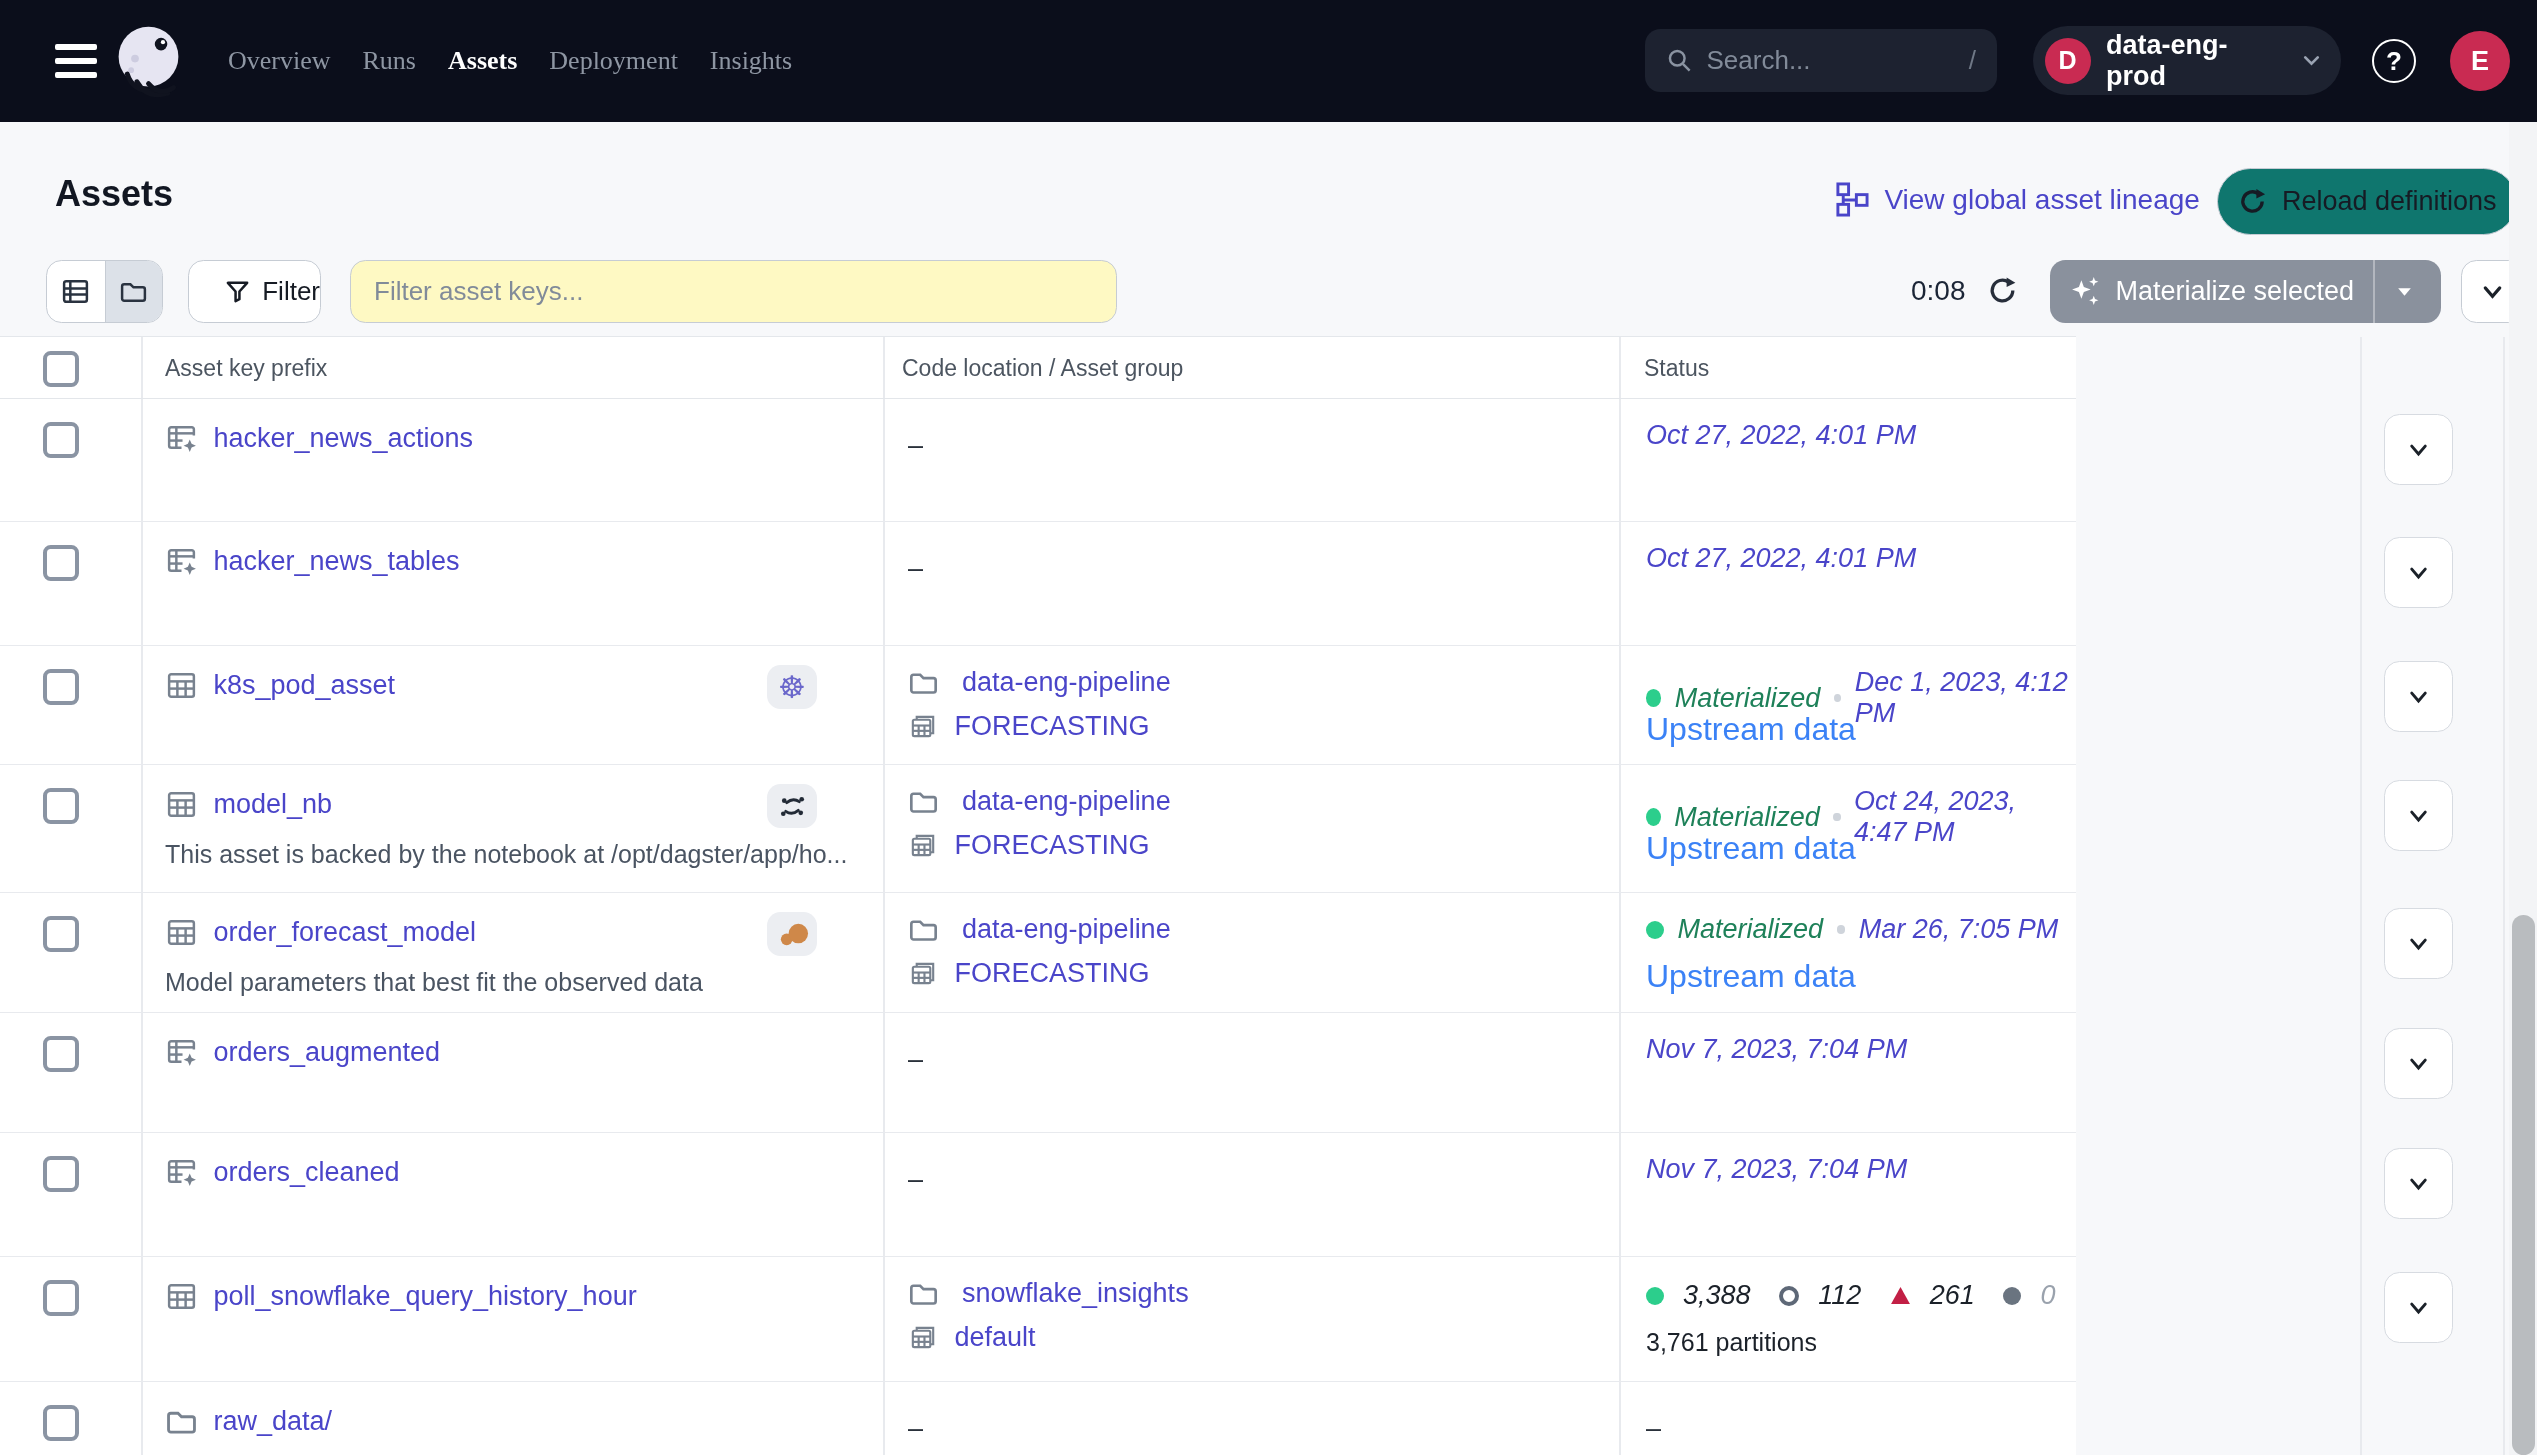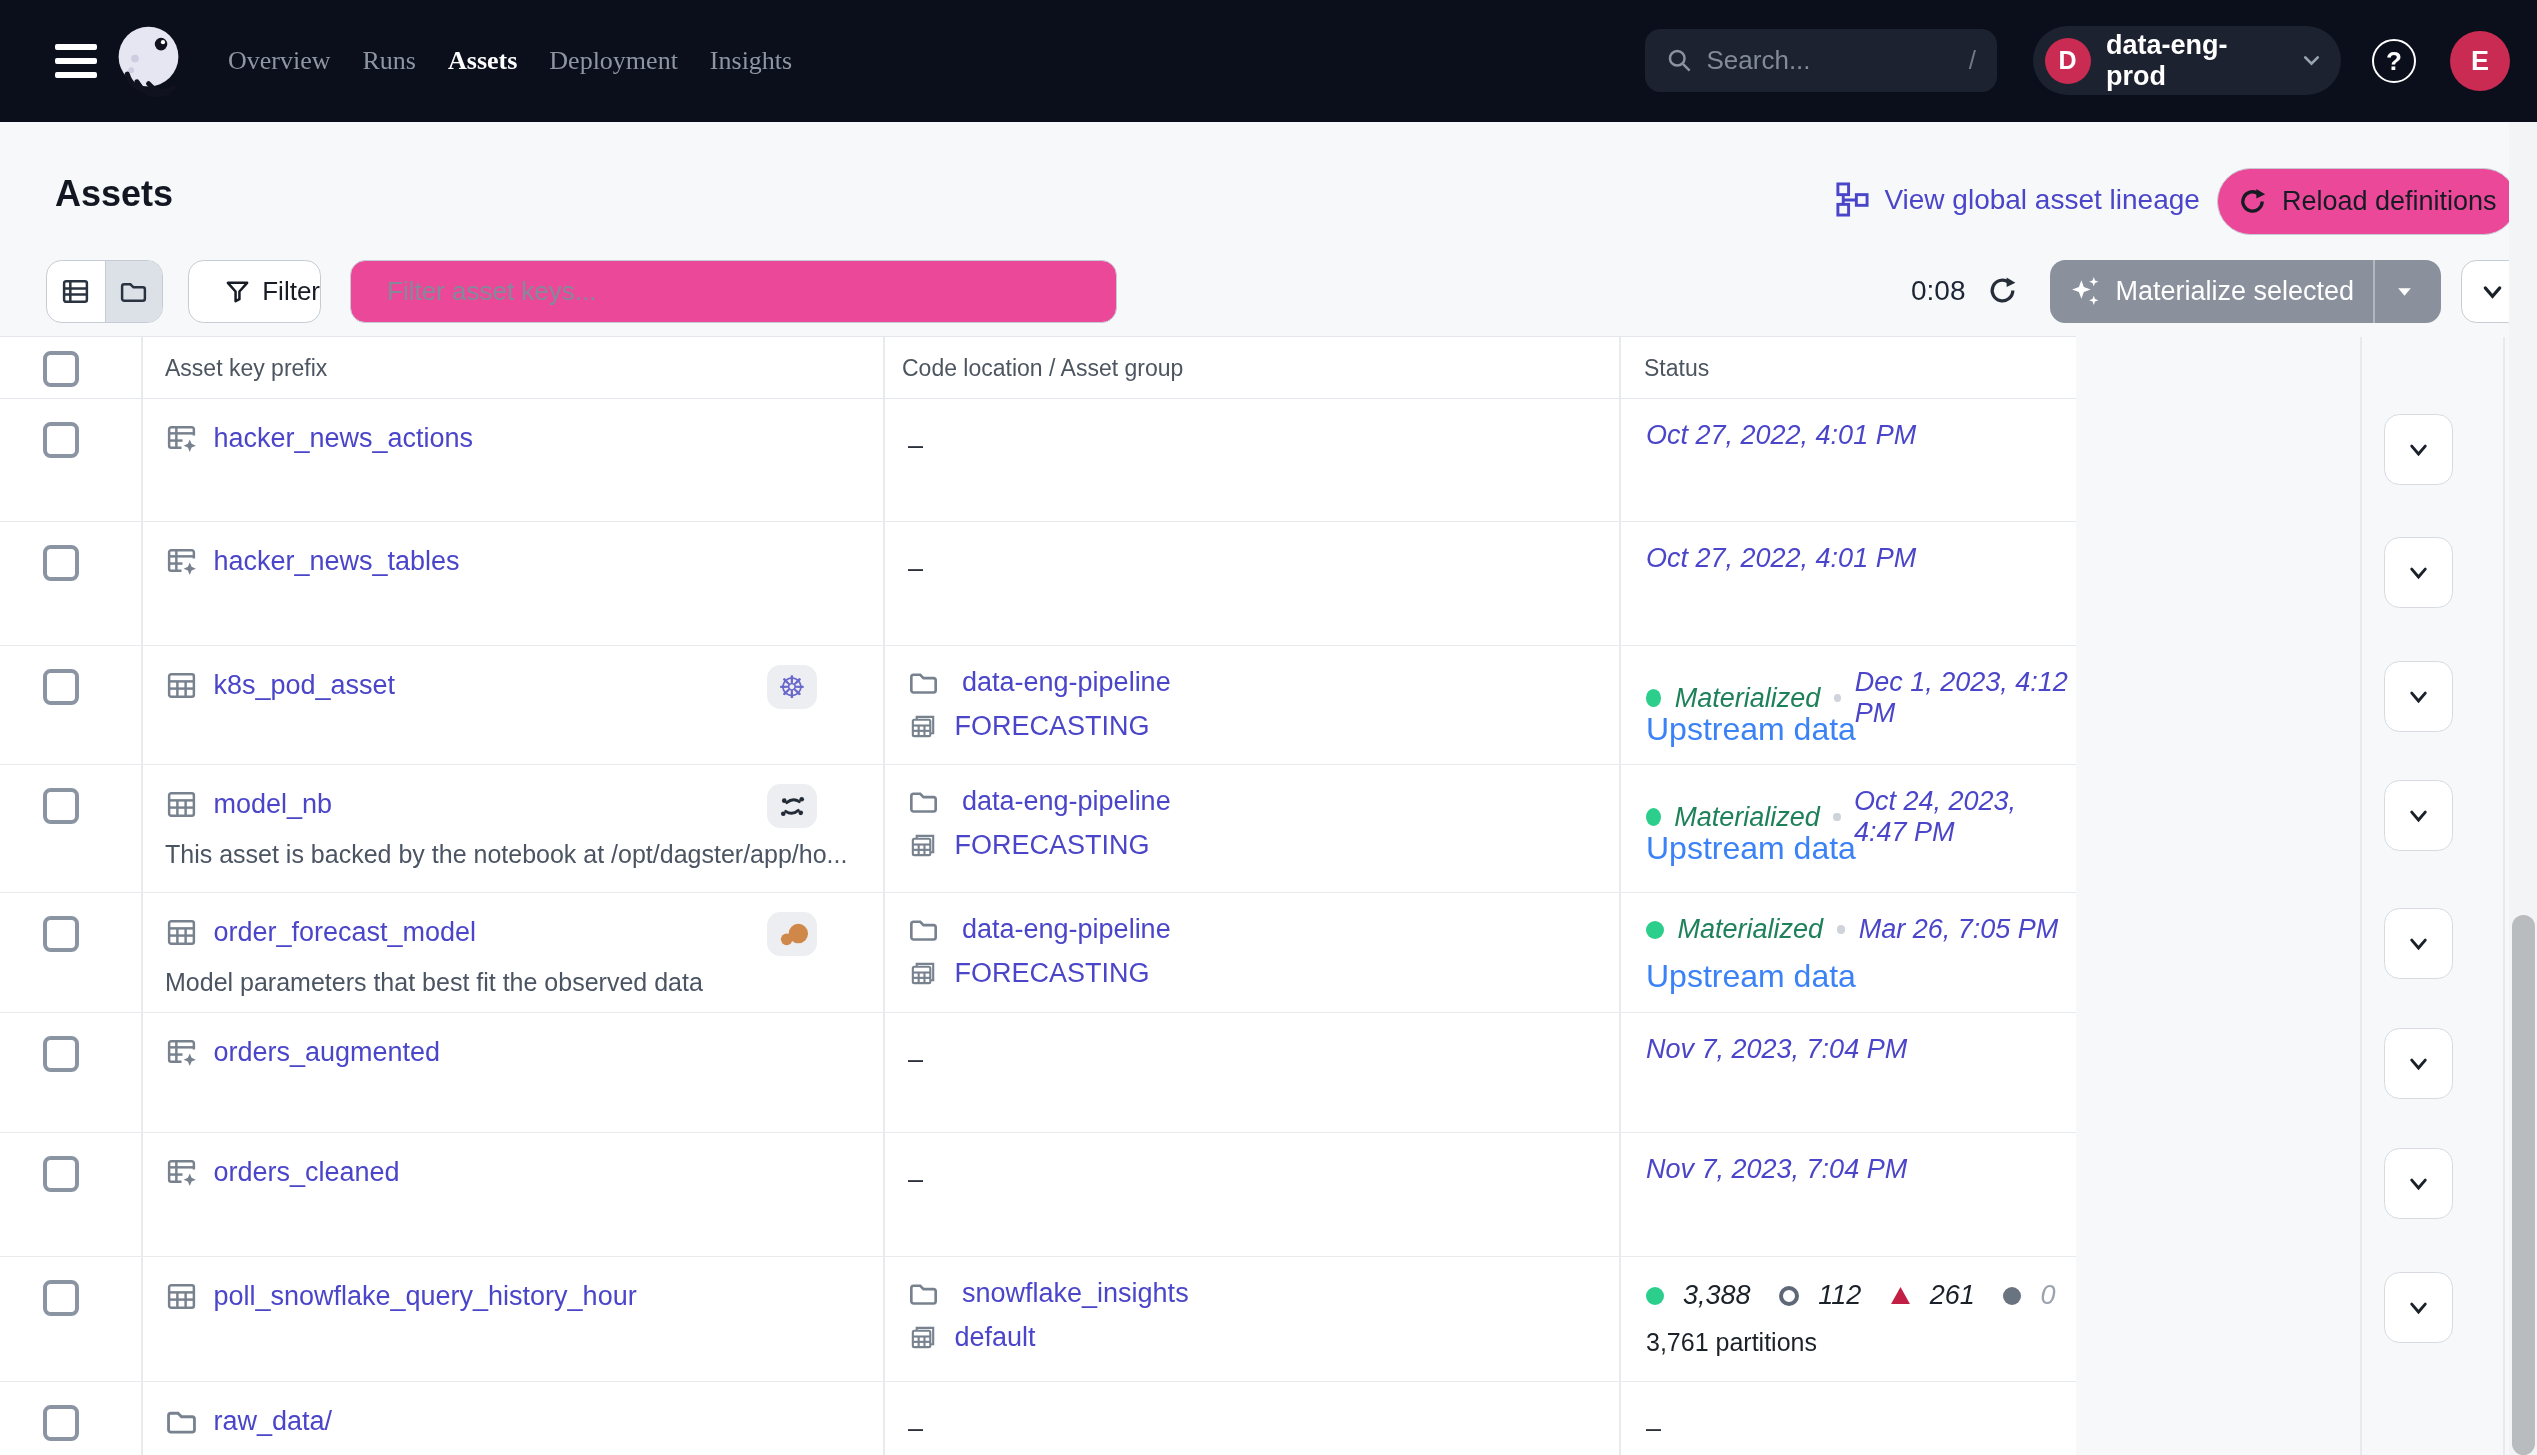--- a/index.html
+++ b/index.html
@@ -25,31 +25,31 @@
   .deploypill { position:absolute; left:2033px; top:26px; width:308px; height:69px; background:#1D2230; border-radius:35px; display:flex; align-items:center; padding:0 17.3px 0 11.5px; cursor:pointer; }
   .dcircle { width:46px; height:46px; border-radius:50%; background:#C92B52; color:#fff; font-weight:bold; font-size:25px; display:flex; align-items:center; justify-content:center; }
   .deployname { color:#FFFFFF; font-size:27px; font-weight:600; margin:0 11.5px 0 15.4px; flex:1; }
   .helpbtn { position:absolute; left:2372px; top:39px; width:44px; height:44px; border:2.9px solid #FFFFFF; border-radius:50%; color:#FFFFFF; font-size:26px; font-weight:bold; display:flex; align-items:center; justify-content:center; cursor:pointer; }
   .avatar { position:absolute; left:2450px; top:31px; width:60px; height:60px; border-radius:50%; background:#C92B52; color:#fff; font-weight:bold; font-size:27px; display:flex; align-items:center; justify-content:center; cursor:pointer; }
   
   .pagehead { position:absolute; left:0; top:122px; width:2538px; height:137px; background:#F7F8FA; }
   .pagetitle { position:absolute; left:55px; top:51px; font-size:36px; font-weight:bold; color:#121722; }
   .lineagelink { position:absolute; left:1834px; top:60px; display:flex; align-items:center; gap:15.4px; cursor:pointer; }
   .lineagelink span { font-size:28px; color:#4A45C9; }
-  .reloadbtn { position:absolute; left:2217px; top:46px; width:300px; height:67px; background:#ec4899; border:1.9px solid #C6CCD4; border-radius:34px; display:flex; align-items:center; justify-content:center; gap:13.5px; cursor:pointer; }
+  .reloadbtn { position:absolute; left:2217px; top:46px; width:300px; height:67px; background:#0f766e; border:1.9px solid #C6CCD4; border-radius:34px; display:flex; align-items:center; justify-content:center; gap:13.5px; cursor:pointer; }
   .reloadbtn span { font-size:27px; color:#161B24; }
   
   .toolbar { position:absolute; left:0; top:260px; width:2538px; height:77px; background:#F7F8FA; }
   .segctl { position:absolute; left:46px; top:0px; width:117px; height:63px; border:1.9px solid #C6CCD4; border-radius:15.4px; background:#fff; display:flex; overflow:hidden; }
   .segctl .seg { width:50%; display:flex; align-items:center; justify-content:center; cursor:pointer; }
   .segctl .seg.sel { background:#DCE1E8; }
   .segctl .seg + .seg { border-left:1.9px solid #C6CCD4; }
   .filterbtn { position:absolute; left:188px; top:0px; width:133px; height:63px; border:1.9px solid #C6CCD4; border-radius:15.4px; background:#fff; display:flex; align-items:center; justify-content:flex-end; gap:11.5px; cursor:pointer; }
   .filterbtn span { font-size:26px; color:#161B24; }
-  .filterinput { position:absolute; left:350px; top:0px; width:767px; height:63px; border:1.9px solid #C6CCD4; border-radius:15.4px; background:#ec4899; font-size:26px; color:#1B2129; padding:0 36px; font-family:"Liberation Sans",sans-serif; outline:none; }
+  .filterinput { position:absolute; left:350px; top:0px; width:767px; height:63px; border:1.9px solid #C6CCD4; border-radius:15.4px; background:#fef9c3; font-size:26px; color:#1B2129; padding:0 23px; font-family:"Liberation Sans",sans-serif; outline:none; }
   .filterinput::placeholder { color:#818B99; }
   .timer { position:absolute; left:1911px; top:15.4px; font-size:28px; color:#1B2536; }
   .refreshsm { position:absolute; left:1986px; top:13.5px; width:33px; height:33px; cursor:pointer; }
   .matbtn { position:absolute; left:2050px; top:0px; width:391px; height:63px; border-radius:15.4px; background:#8A919D; display:flex; align-items:center; cursor:pointer; }
   .matbtn .lbl { color:#fff; font-size:27px; margin-left:13.5px; }
   .matbtn .div { width:1.9px; height:63px; background:rgba(255,255,255,0.35); margin-left:19px; }
   .matbtn .caret { width:58px; display:flex; align-items:center; justify-content:center; }
   .collapsebtn { position:absolute; left:2461px; top:0px; width:63px; height:63px; border:1.9px solid #C6CCD4; border-radius:15.4px; background:#fff; display:flex; align-items:center; justify-content:center; cursor:pointer; }
   
   .tablewrap { position:absolute; left:0; top:336px; width:2076px; height:1119px; background:#FFFFFF; border-top:1.9px solid #E4E7EB; }

